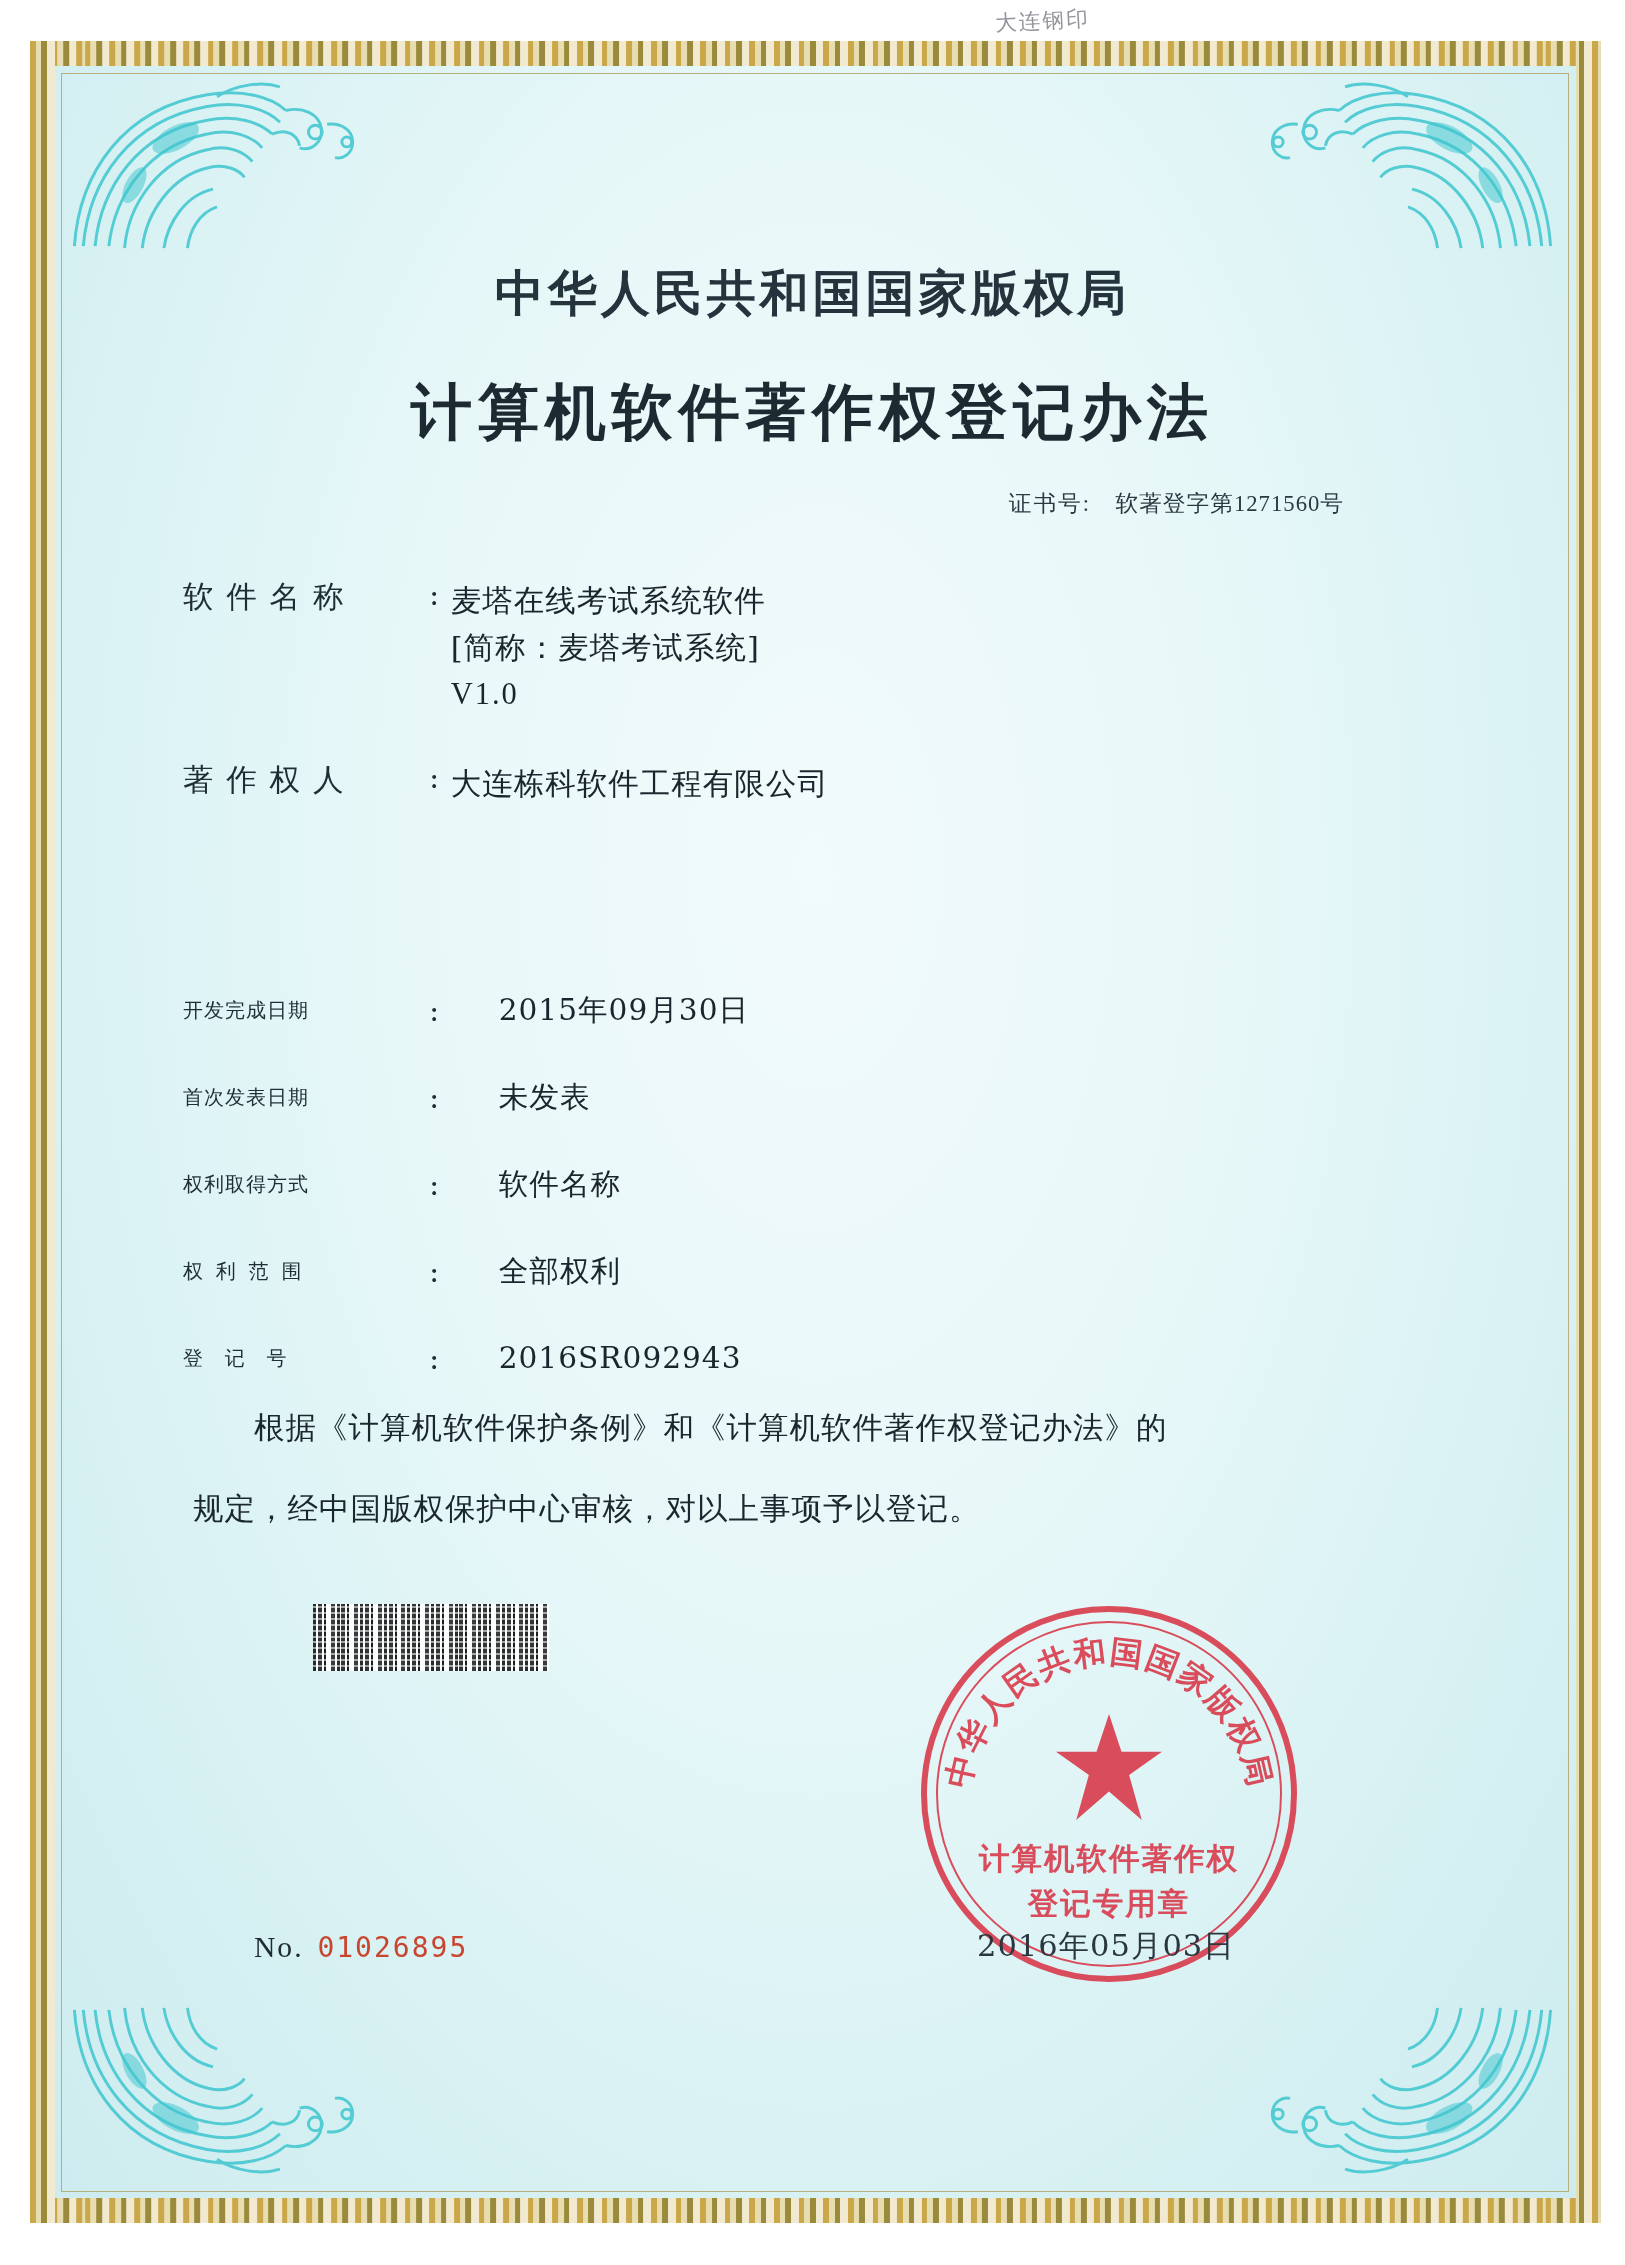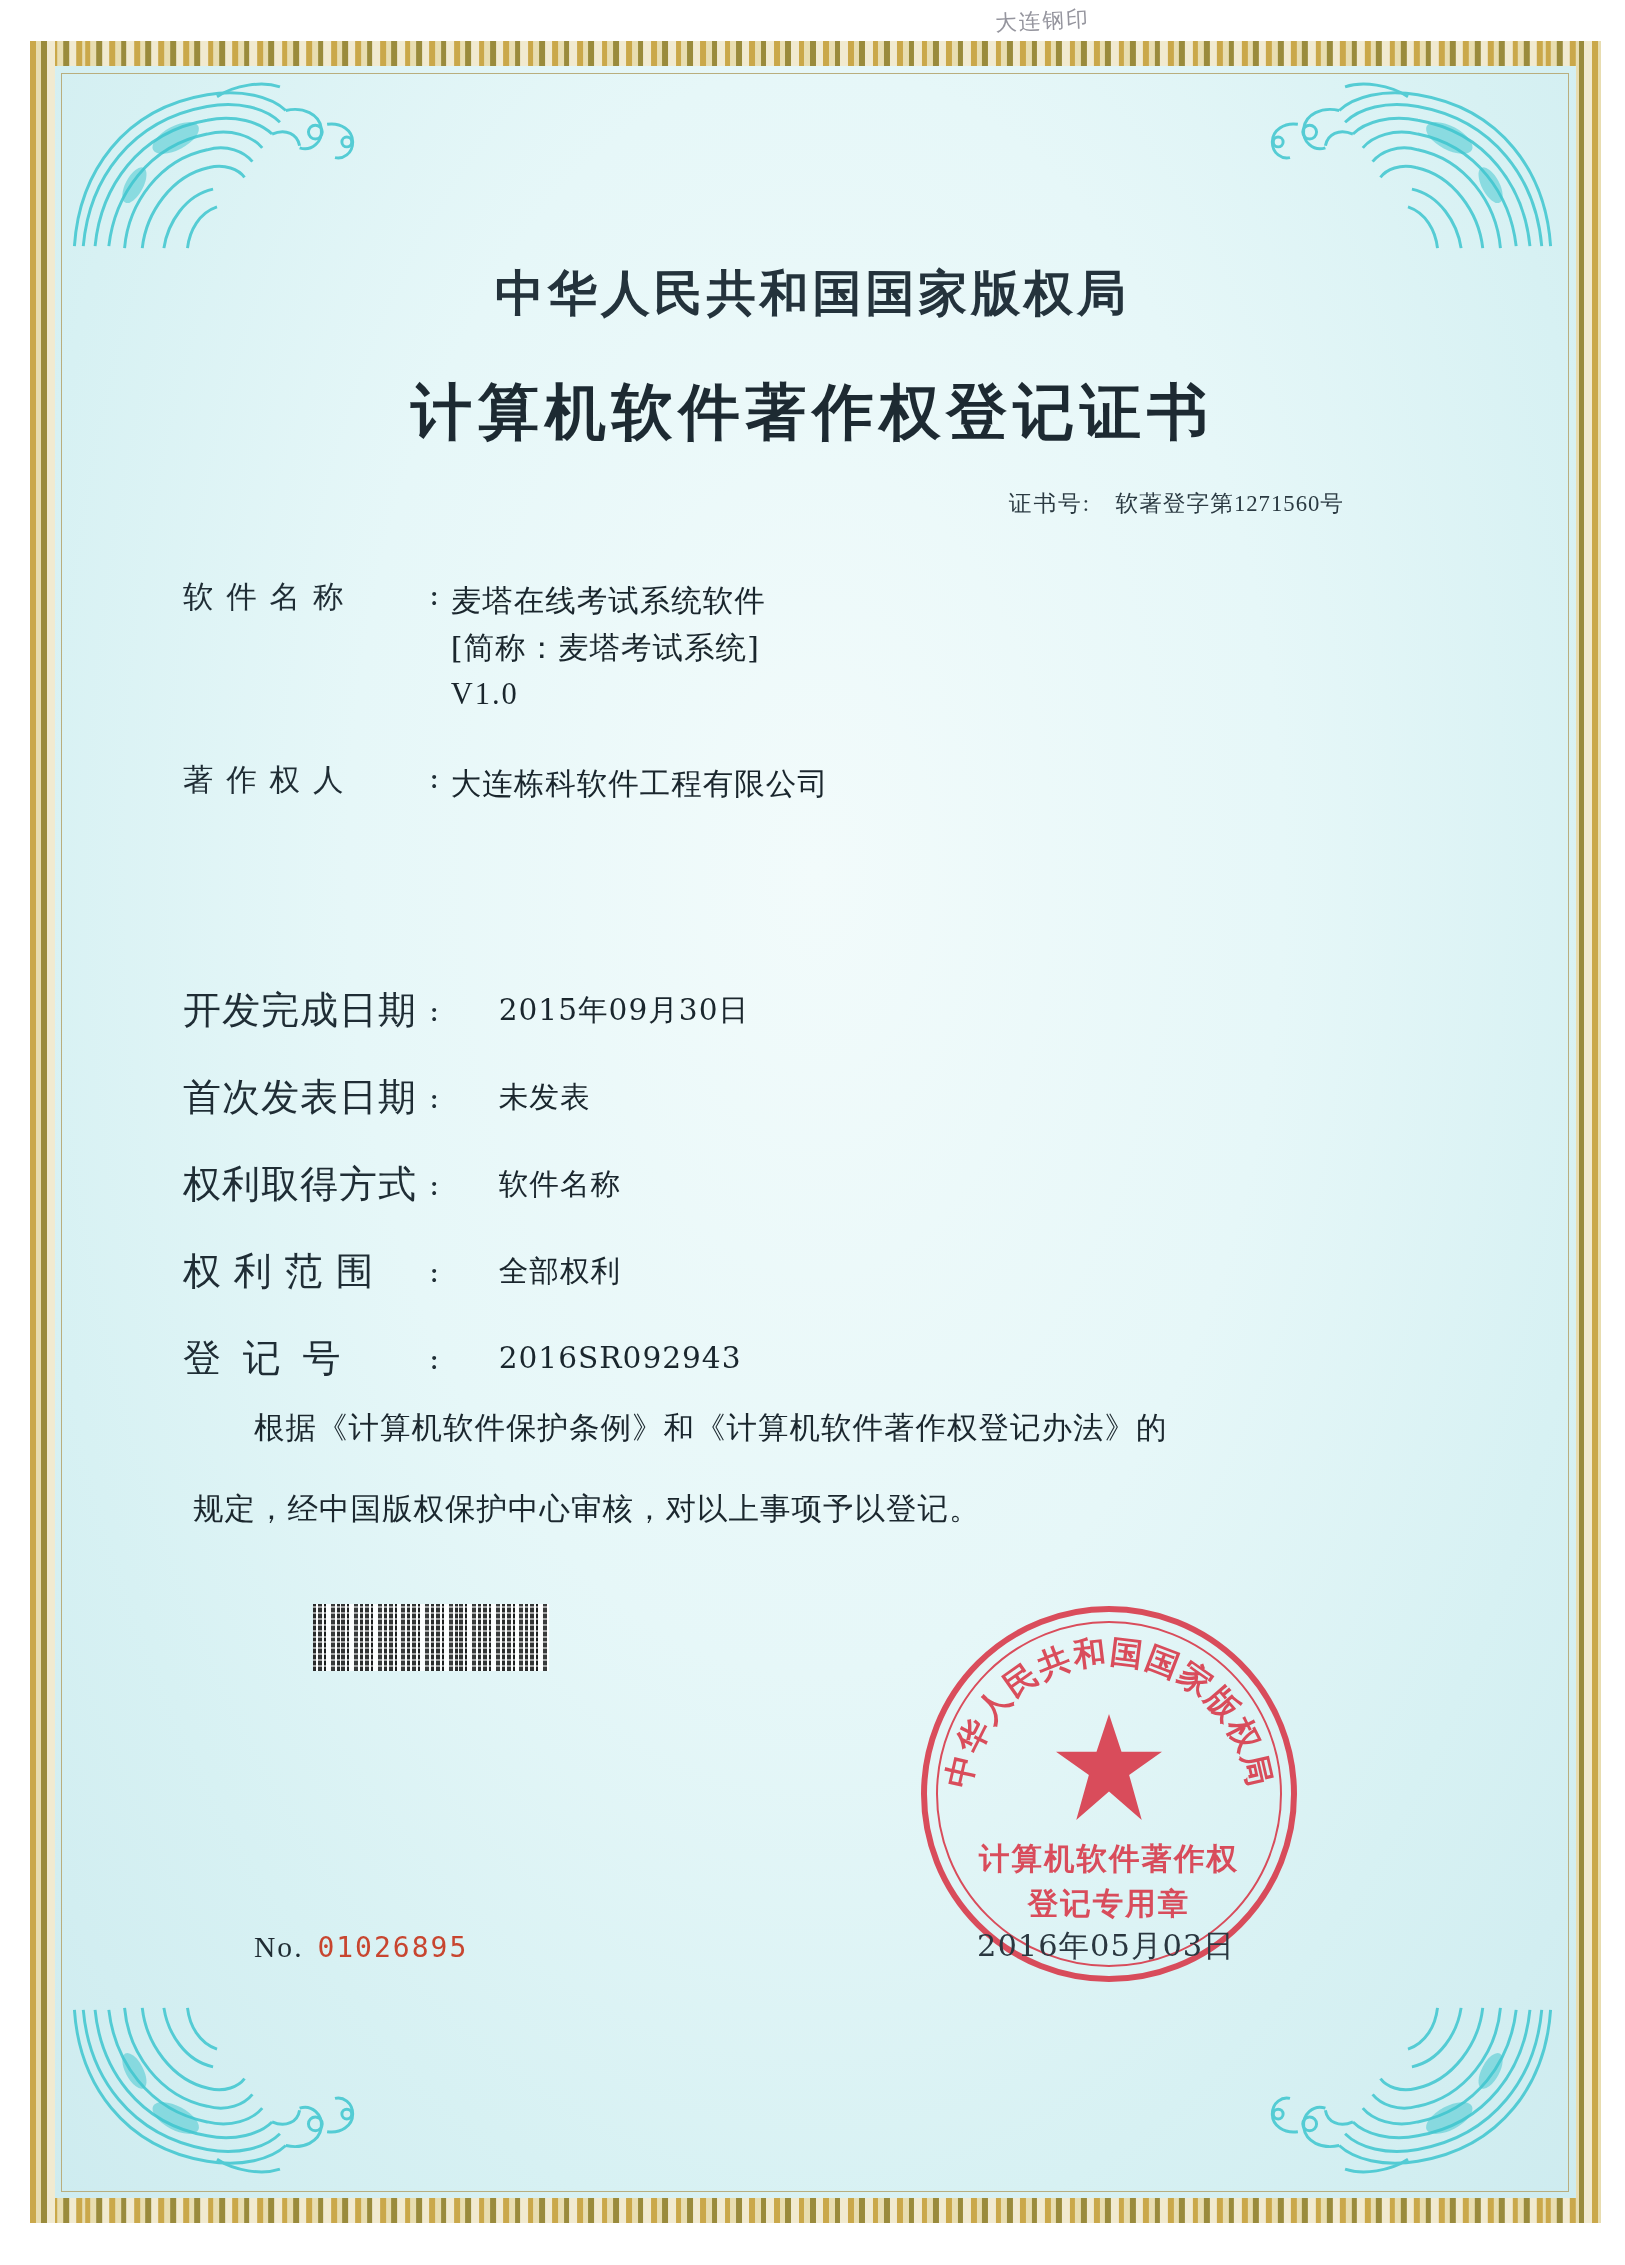--- a/index.html
+++ b/index.html
@@ -156,21 +156,21 @@
     font-size: 30.5px;
     color: #1a262d;
     letter-spacing: 1px;
     line-height: 47px;
   }
   .value .ln { display: block; }
   .value .ver { font-family: "Liberation Serif", serif; letter-spacing: 2px; }
   .gap { height: 89px; }
 
   .row2 { display:flex; align-items:center; height: 87px; }
-  .row2 .label { font-size: 38px; }
+  .row2 .label { font-size: 20px; }
   .row2 .value { font-size: 29.6px; margin-left: 48px; }
 
   
   .para {
     position: absolute;
     left: 193px;
     width: 1241px;
     top: 1387px;
     font-family: "DejaVu Serif", serif;
     font-size: 30.5px;
@@ -391,21 +391,21 @@
     <g fill="#3ec6cf" opacity="0.5">
       <ellipse cx="108" cy="60" rx="26" ry="12" transform="rotate(-28 108 60)"></ellipse>
       <ellipse cx="66" cy="108" rx="20" ry="9" transform="rotate(-62 66 108)"></ellipse>
     </g>
   </svg>
 
   <div class="greek-frame"></div>
   <div class="greek-inner-line"></div>
 
   <div class="title-1">中华人民共和国国家版权局</div>
-  <div class="title-2">计算机软件著作权登记证书</div>
+  <div class="title-2">计算机软件著作权登记办法</div>
 
   <div class="cert-no">
     <span class="lbl">证书号:</span>
     <span class="val">软著登字第1271560号</span>
   </div>
 
   <div class="fields">
 
     <div class="row" style="height:167px;">
       <span class="label sp">软件名称</span>

